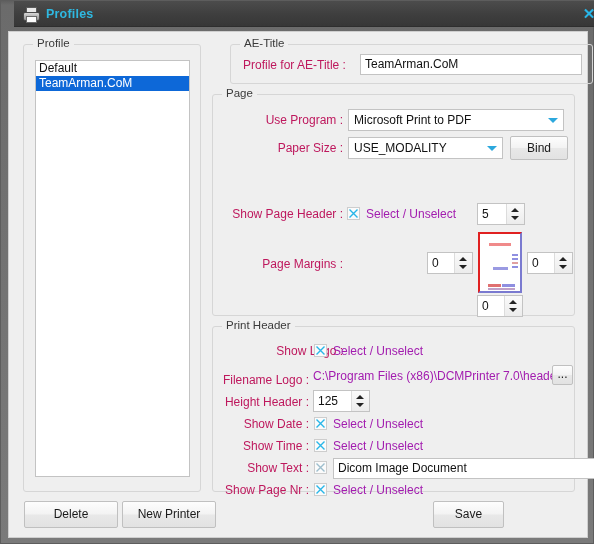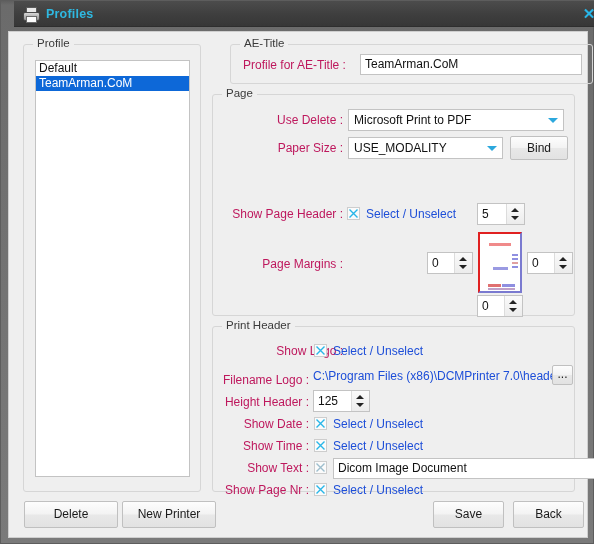--- a/index.html
+++ b/index.html
@@ -128,21 +128,21 @@
     color: #111;
     padding: 0 4px;
     line-height: 19px;
     height: 21px;
     white-space: nowrap;
     overflow: hidden;
   }
   .plaintext {
     position: absolute;
     font-size: 12px;
-    color: #1d4ed8;
+    color: #a21caf;
     white-space: nowrap;
   }
   .combo {
     position: absolute;
     background: #ffffff;
     border: 1px solid #c3c3c3;
     box-sizing: border-box;
     height: 22px;
     font-size: 12px;
     color: #111;
@@ -276,21 +276,21 @@
 
     <div class="group" style="left:203px; top:12px; width:363px; height:40px;margin-left:18px;">
       <span class="legend">AE-Title</span>
       <span class="label" style="left:12px; top:13px;">Profile for AE-Title :</span>
       <div class="textbox" style="left:129px; top:9px; width:222px;">TeamArman.CoM</div>
     </div>
 
     <div class="group" style="left:203px; top:62px; width:363px; height:222px;">
       <span class="legend">Page</span>
 
-      <span class="label" style="left:45px; top:18px; width:85px;">Use Delete :</span>
+      <span class="label" style="left:45px; top:18px; width:85px;">Use Program :</span>
       <div class="combo" style="left:135px; top:14px; width:216px;">
         <span>Microsoft Print to PDF</span>
         <span class="arrow"></span>
       </div>
 
       <span class="label" style="left:45px; top:46px; width:85px;">Paper Size :</span>
       <div class="combo" style="left:135px; top:42px; width:155px;">
         <span>USE_MODALITY</span>
         <span class="arrow"></span>
       </div>
@@ -404,15 +404,14 @@
         <svg width="11" height="11" viewBox="0 0 11 11" aria-hidden="true">
           <path d="M1.5 1.5 L9.5 9.5 M9.5 1.5 L1.5 9.5" stroke="#29b6e8" stroke-width="1.4" fill="none"></path>
         </svg>
       </div>
       <span class="plaintext" style="left:120px; top:156px;">Select / Unselect</span>
     </div>
 
     <div class="btn" style="left:15px; top:469px; width:94px; height:27px; line-height:25px;">Delete</div>
     <div class="btn" style="left:113px; top:469px; width:94px; height:27px; line-height:25px;">New Printer</div>
     <div class="btn" style="left:424px; top:469px; width:71px; height:27px; line-height:25px;">Save</div>
-    <div class="btn" style="left:504px; top:469px; width:71px; height:27px; line-height:25px;">Back</div>
   </div>
 </div>
 
 </body></html>

